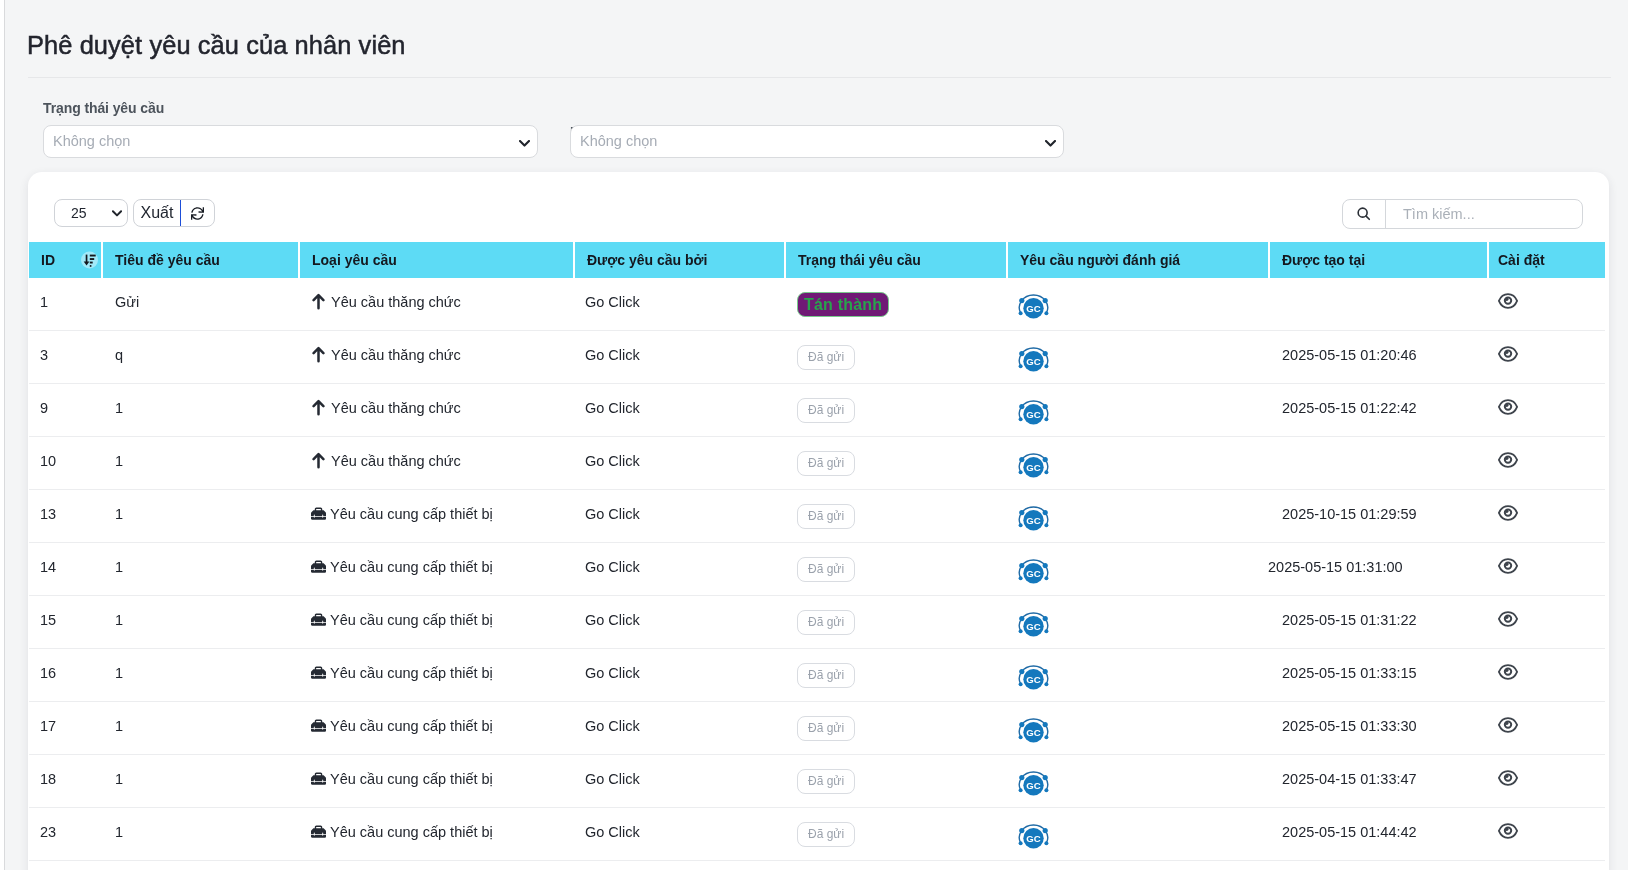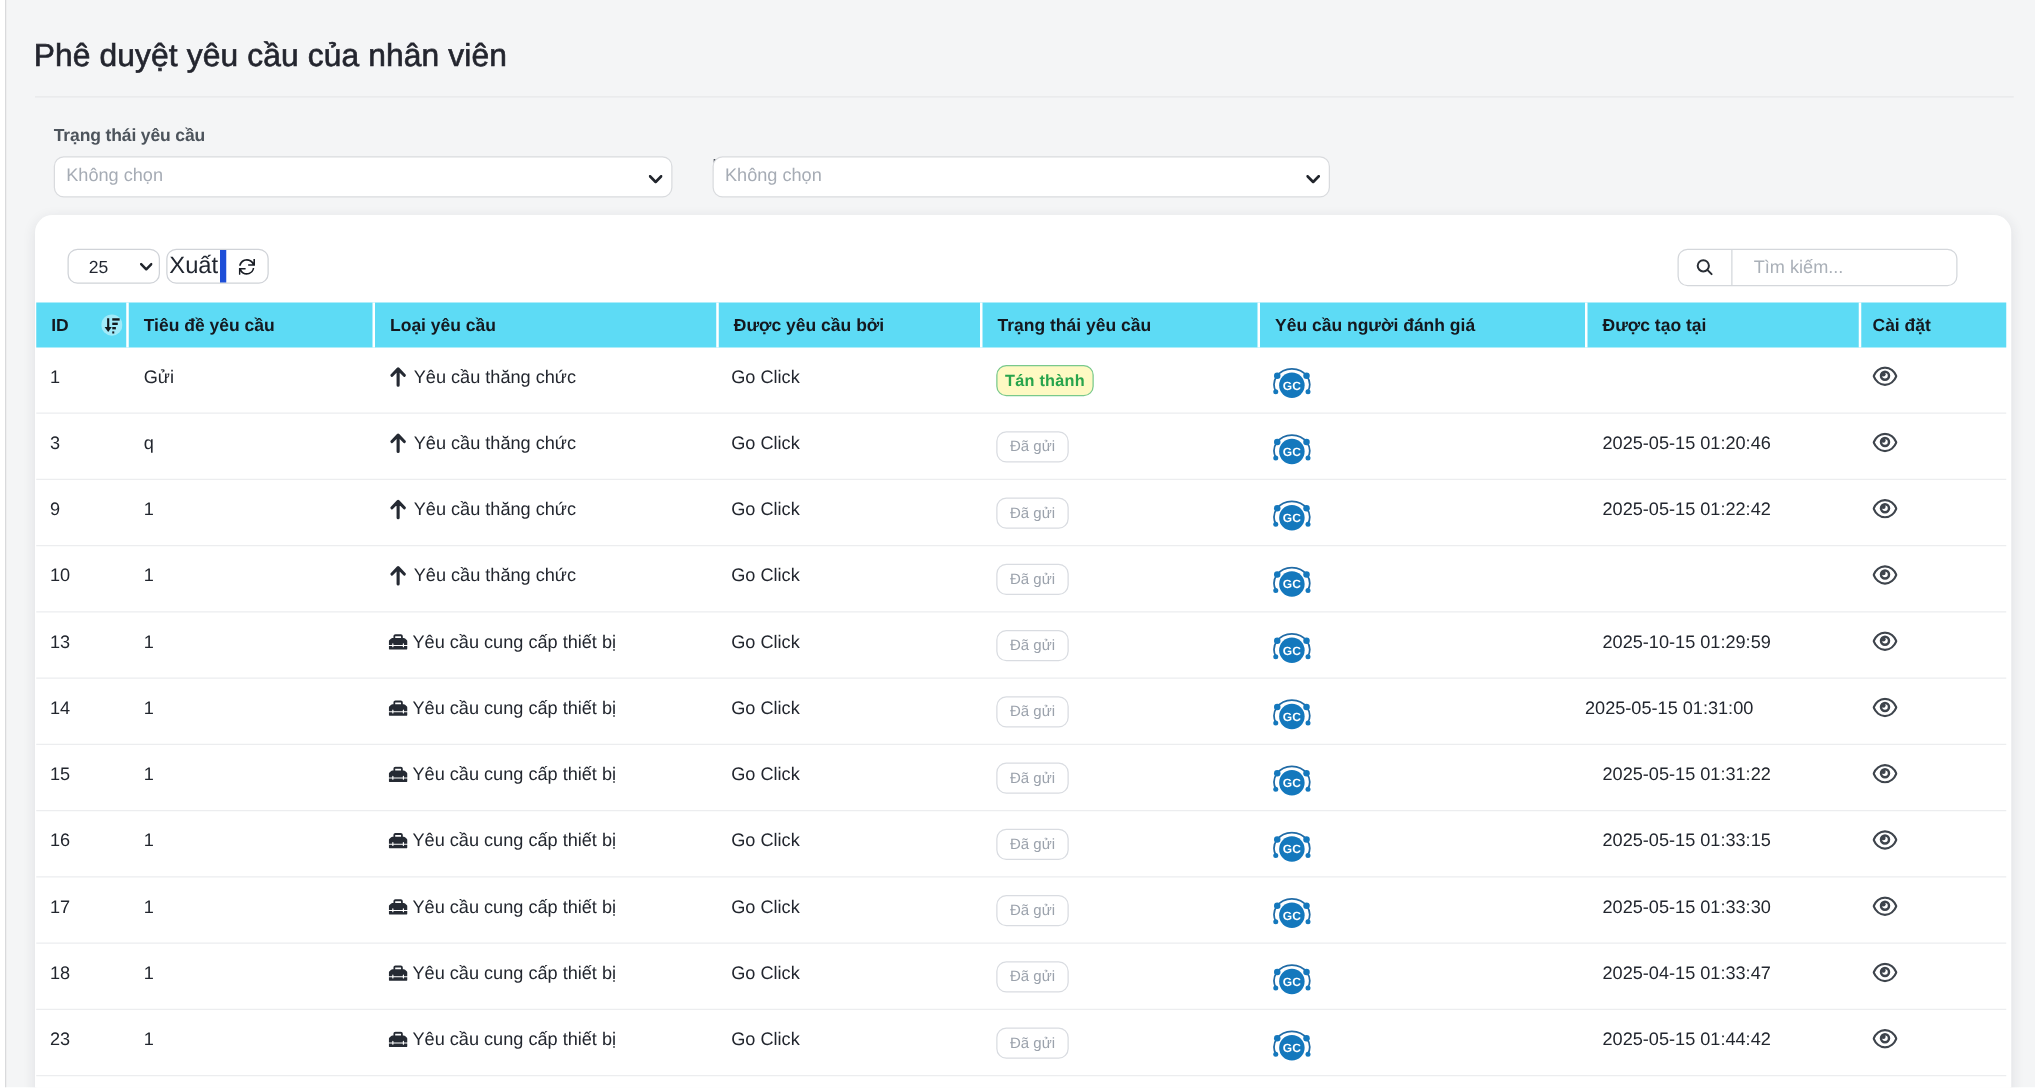--- a/index.html
+++ b/index.html
@@ -9,37 +9,37 @@
 h1.title { position:absolute; left:27px; top:31px; font-size:25.4px; font-weight:400; color:#23252e; letter-spacing:0.1px; -webkit-text-stroke:0.5px #23252e; }
 .hr1 { position:absolute; left:28px; top:77px; width:1583px; height:1px; background:#e6e7e9; }
 .flabel { position:absolute; top:100px; font-size:14px; font-weight:bold; color:#4d545c; letter-spacing:-0.1px; }
 .fselect { position:absolute; top:125px; height:33px; background:#fff; border:1px solid #d9dbde; border-radius:8px; font-size:14.5px; color:#a6acb5; line-height:31px; padding-left:9px; }
 .fselect svg { position:absolute; right:7px; top:14px; }
 .card { position:absolute; left:28px; top:172px; width:1581px; height:730px; background:#fff; border-radius:14px 14px 0 0; box-shadow:0 3px 10px rgba(40,40,60,0.10); }
 
 .sel25 { position:absolute; left:54px; top:199px; width:74px; height:28px; background:#fff; border:1px solid #d0d3d8; border-radius:8px; font-size:14px; color:#212630; line-height:26px; padding-left:16px; }
 .sel25 svg { position:absolute; right:5px; top:10px; }
 .btngroup { position:absolute; left:133px; top:199px; height:28px; background:#fff; border:1px solid #d0d3d8; border-radius:8px; display:flex; }
-.btn-xuat { width:47px; text-align:center; font-size:19px; line-height:26px; color:#212630; border-right:5px solid #1d4ed8; }
+.btn-xuat { width:47px; text-align:center; font-size:16px; line-height:26px; color:#212630; border-right:1px solid #1d4ed8; }
 .btn-ref { width:33px; display:flex; align-items:center; justify-content:center; }
-.search { position:absolute; left:1342px; top:199px; width:224px; height:30px; background:#fff; border:1px solid #d4d7db; border-radius:8px; display:flex; }
+.search { position:absolute; left:1342px; top:199px; width:241px; height:30px; background:#fff; border:1px solid #d4d7db; border-radius:8px; display:flex; }
 .search .ico { width:43px; border-right:1px solid #d4d7db; display:flex; align-items:center; justify-content:center; }
 .search .ph { flex:1; font-size:14.5px; color:#aab0b8; line-height:28px; padding-left:17px; }
 
 .thead { position:absolute; left:29px; top:242px; width:1576px; height:36px; background:#5ddbf5; display:flex; }
 .th { height:36px; font-size:14px; font-weight:bold; color:#14181f; padding:0 0 0 12px; display:flex; align-items:center; border-right:2px solid #fff; position:relative; }
 .th:last-child { border-right:none; }
 .sorticon { position:absolute; left:52px; top:9px; }
 .tbody { position:absolute; left:29px; top:278px; width:1576px; }
 .tr { position:relative; height:53px; border-bottom:1px solid #ecedef; }
 .td { position:absolute; top:0; height:52px; display:flex; align-items:center; font-size:14.5px; color:#22262e; }
 .tdt { padding-bottom:5px; }
 .tde { padding-bottom:7px; }
 
-.badge-g { display:inline-block; border:1px solid #79c98c; color:#28a44c; background:#fef9c3; border-radius:8px; font-size:13px; font-weight:bold; line-height:15px; padding:4px 6px 4px; letter-spacing:0.2px; }
+.badge-g { display:inline-block; border:1px solid #79c98c; color:#28a44c; background:#701a75; border-radius:8px; font-size:16px; font-weight:bold; line-height:15px; padding:4px 6px 4px; letter-spacing:0.2px; }
 .badge-s { display:inline-block; border:1px solid #d9dce1; color:#9ba2ac; background:#fff; border-radius:8px; font-size:12px; line-height:14px; padding:4px 10px 5px; }
 </style>
 </head>
 <body>
 <div class="page"></div>
 <h1 class="title">Phê duyệt yêu cầu của nhân viên</h1>
 <div class="hr1"></div>
 <div class="flabel" style="left:43px;">Trạng thái yêu cầu</div>
 <div class="flabel" style="left:570px;margin-top:24px;">Nhân viên</div>
 <div class="fselect" style="left:43px; width:495px;">Không chọn<svg width="11" height="7" viewBox="0 0 11 7">

